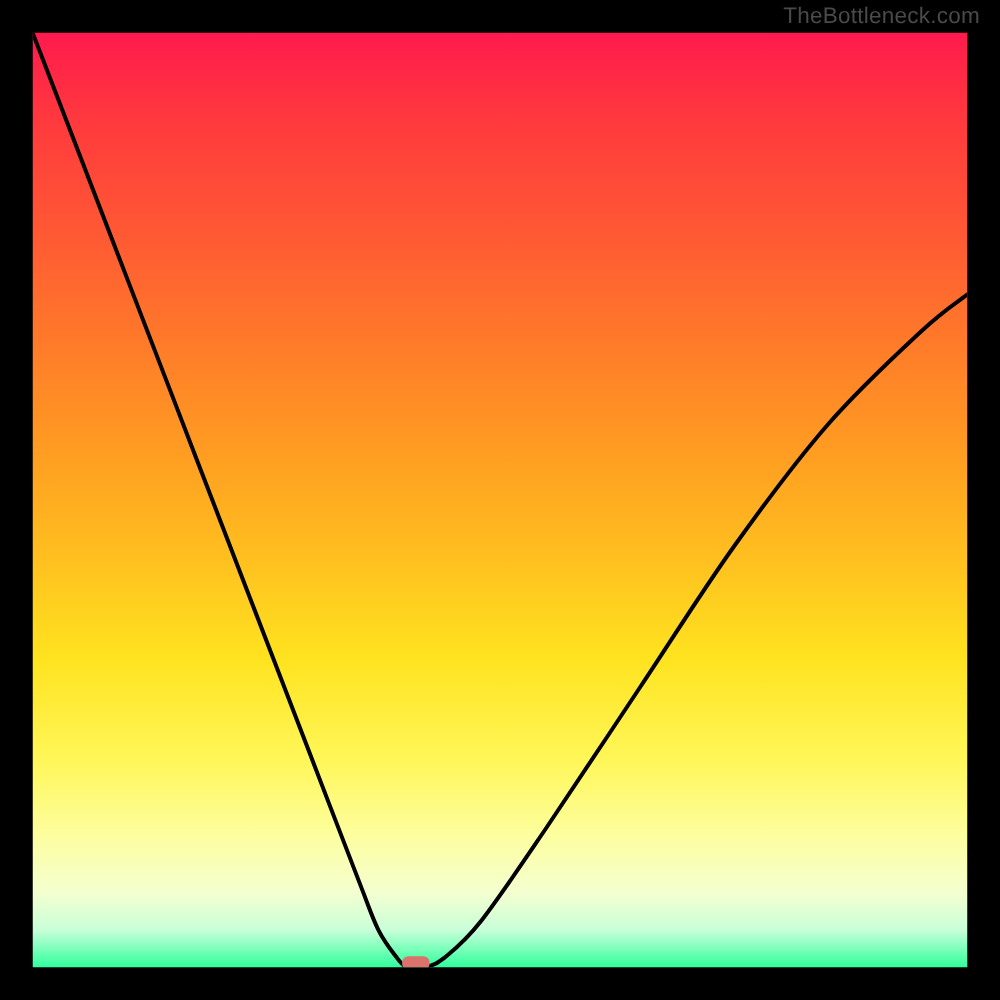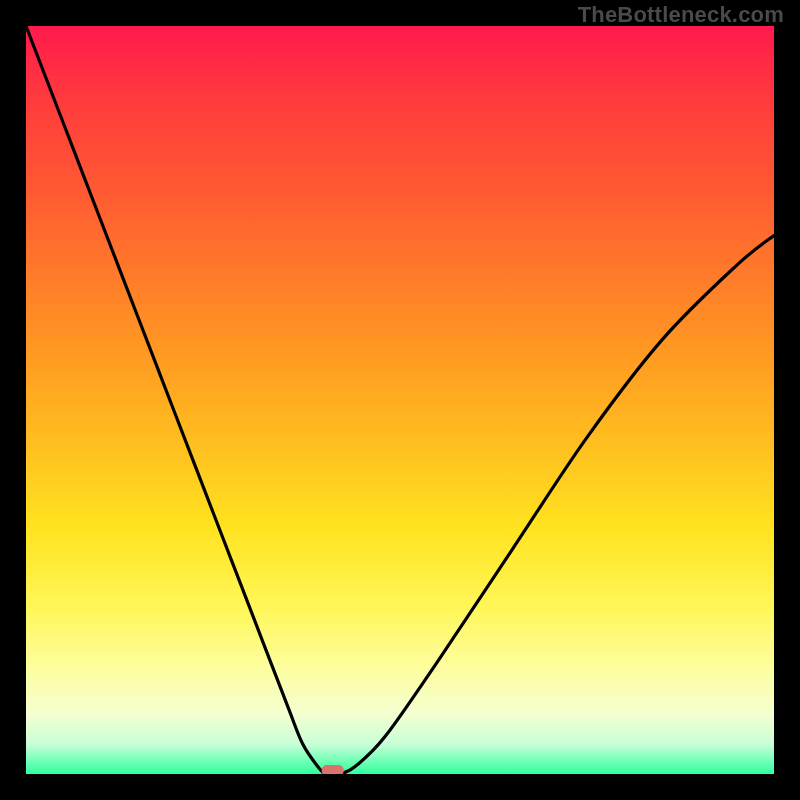--- a/index.html
+++ b/index.html
@@ -46,22 +46,22 @@
     position: absolute;
     inset: 0;
     width: 748px;
     height: 748px;
   }
   .watermark {
     position: absolute;
     top: 2px;
     right: 16px;
     color: #4a4a4a;
-    font-size: 22px;
-    font-weight: 700;
+    font-size: 18px;
+    font-weight: 400;
     letter-spacing: 0.2px;
     user-select: none;
   }
 </style>
 </head>
 <body>
 
 <div class="frame">
 
   <div class="watermark">TheBottleneck.com</div>

